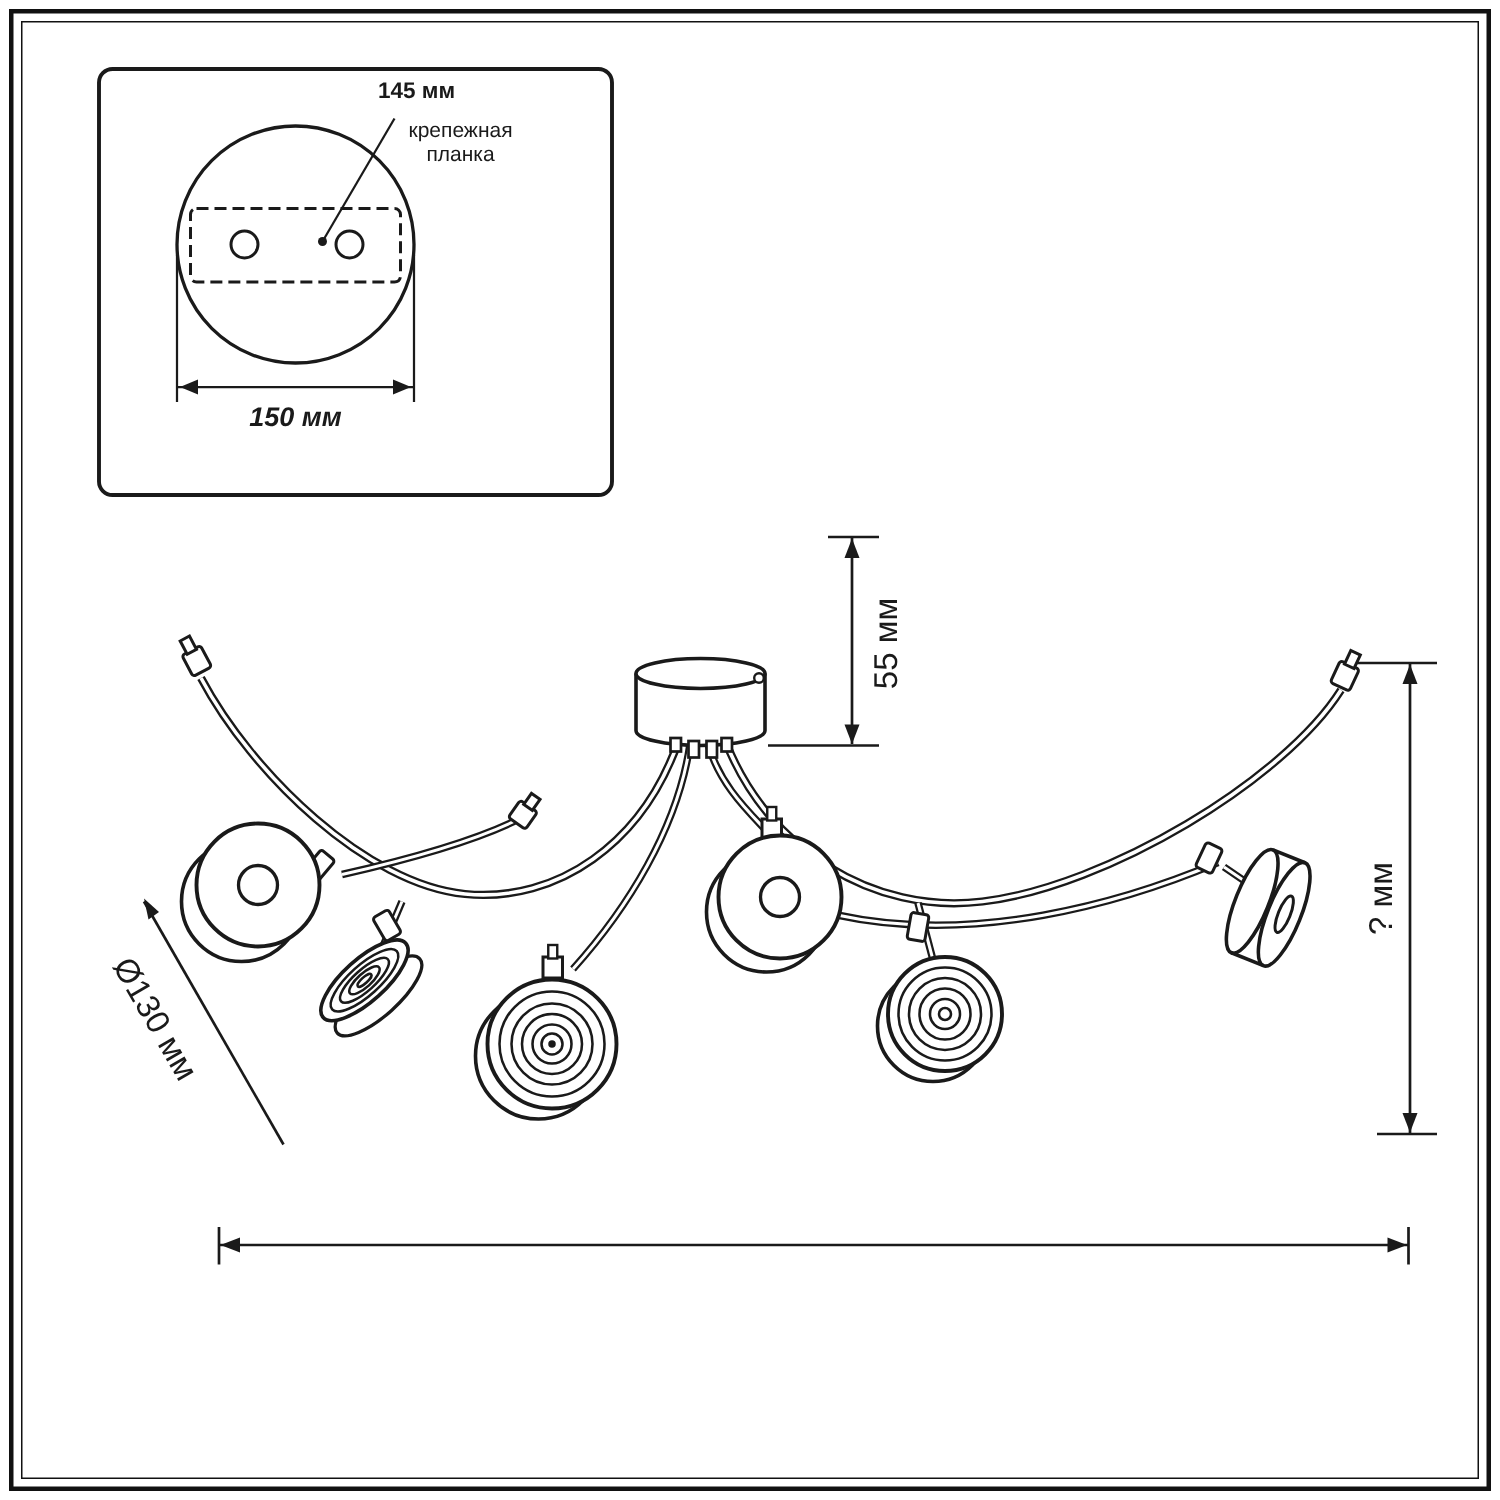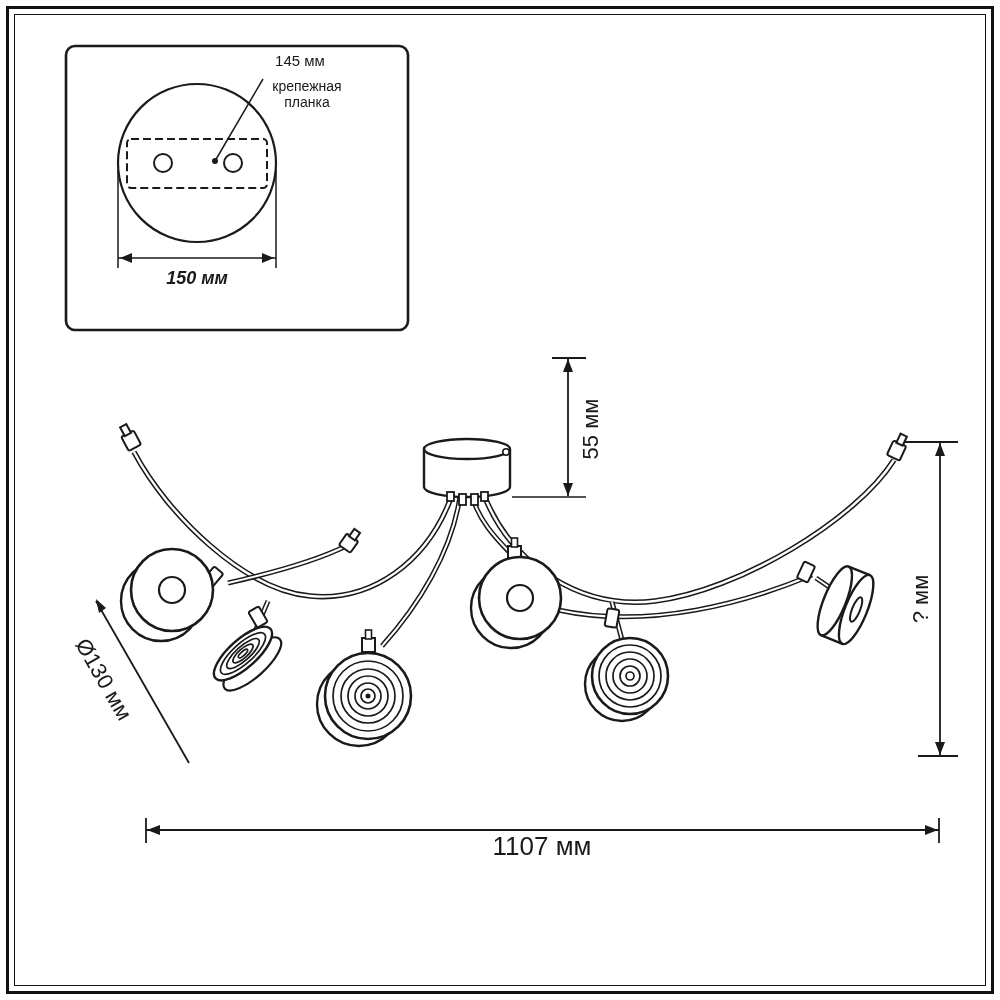--- a/index.html
+++ b/index.html
@@ -2,21 +2,21 @@
 <html><head>
 <meta charset="utf-8">
 <style>
   html,body{margin:0;padding:0;background:#fff;}
   #stage{position:relative;width:1000px;height:1000px;background:#fff;
          font-family:"Liberation Sans",sans-serif;color:#1a1a1a;overflow:hidden;}
   .frame-outer{position:absolute;inset:6px;border:3px solid #111;pointer-events:none;}
   .frame-inner{position:absolute;inset:14px;border:1px solid #111;pointer-events:none;}
   svg{position:absolute;left:0;top:0;}
   .lbl{position:absolute;color:#1a1a1a;white-space:pre-line;}
-  .lbl-145{left:252px;top:52px;width:96px;text-align:center;font-size:15px;font-weight:normal;}
+  .lbl-145{left:252px;top:52px;width:96px;text-align:left;font-size:15px;font-weight:bold;}
   .lbl-bracket{left:254px;top:78px;width:106px;text-align:center;font-size:14px;font-weight:normal;line-height:1.15;}
   .lbl-150{left:147px;top:268px;width:100px;text-align:center;font-size:18px;font-weight:bold;font-style:italic;}
   .lbl-55{left:578px;top:500px;width:142px;text-align:center;font-size:22px;
           transform-origin:0 0;transform:rotate(-90deg);}
   .lbl-q{left:908px;top:682px;width:166px;text-align:center;font-size:22px;
           transform-origin:0 0;transform:rotate(-90deg);}
   .lbl-d130{left:62px;top:582px;width:210px;text-align:center;font-size:22px;
           transform-origin:0 0;transform:rotate(60deg);}
   .lbl-1107{left:392px;top:831px;width:300px;text-align:center;font-size:26px;}
 </style>
@@ -199,14 +199,13 @@
       </g>
     </g>
   </svg>
 
   <div class="lbl lbl-145">145 мм</div>
   <div class="lbl lbl-bracket">крепежная планка</div>
   <div class="lbl lbl-150">150 мм</div>
   <div class="lbl lbl-55">55 мм</div>
   <div class="lbl lbl-q">? мм</div>
   <div class="lbl lbl-d130">Ø130 мм</div>
-  <div class="lbl lbl-1107">1107 мм</div>
 </div>
 
 </body></html>

